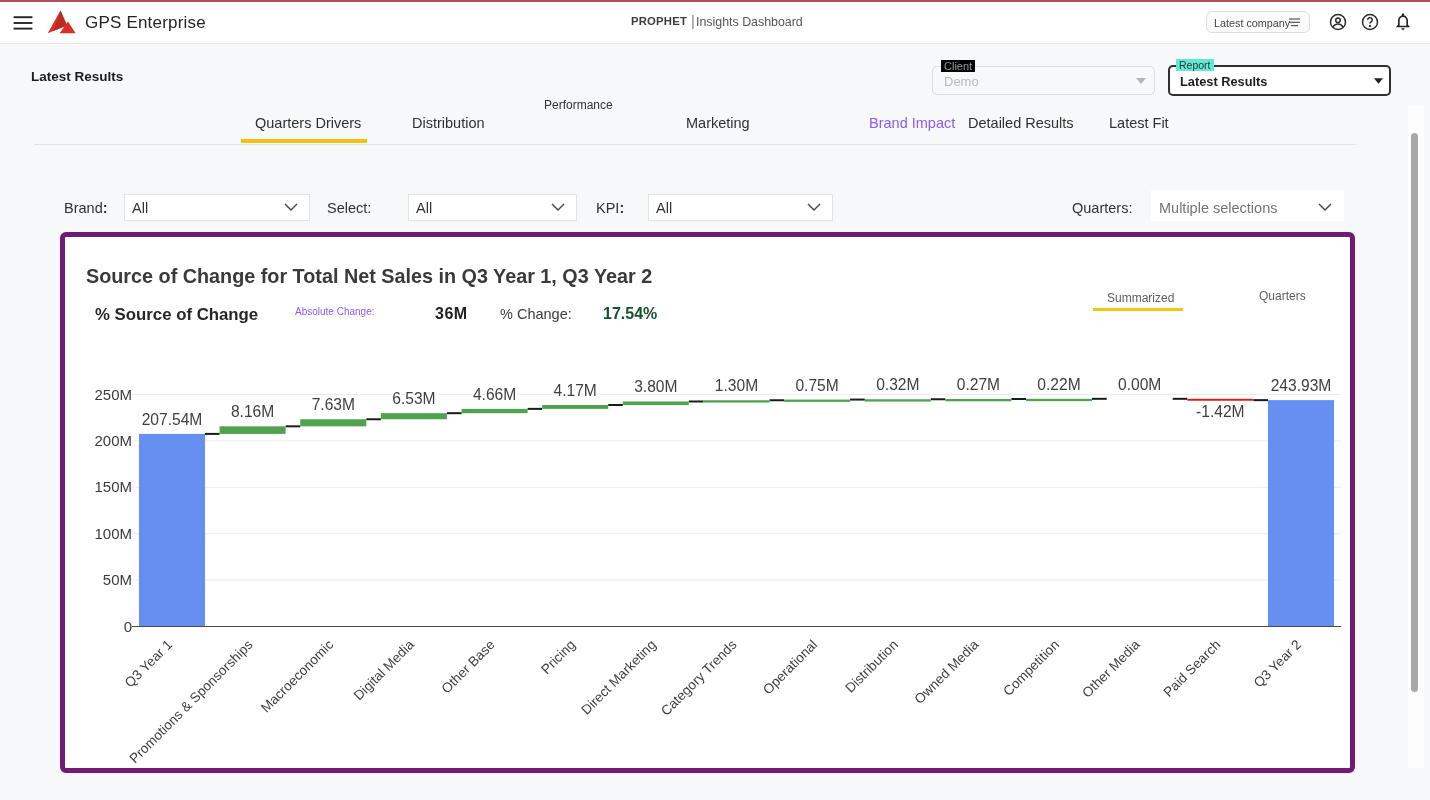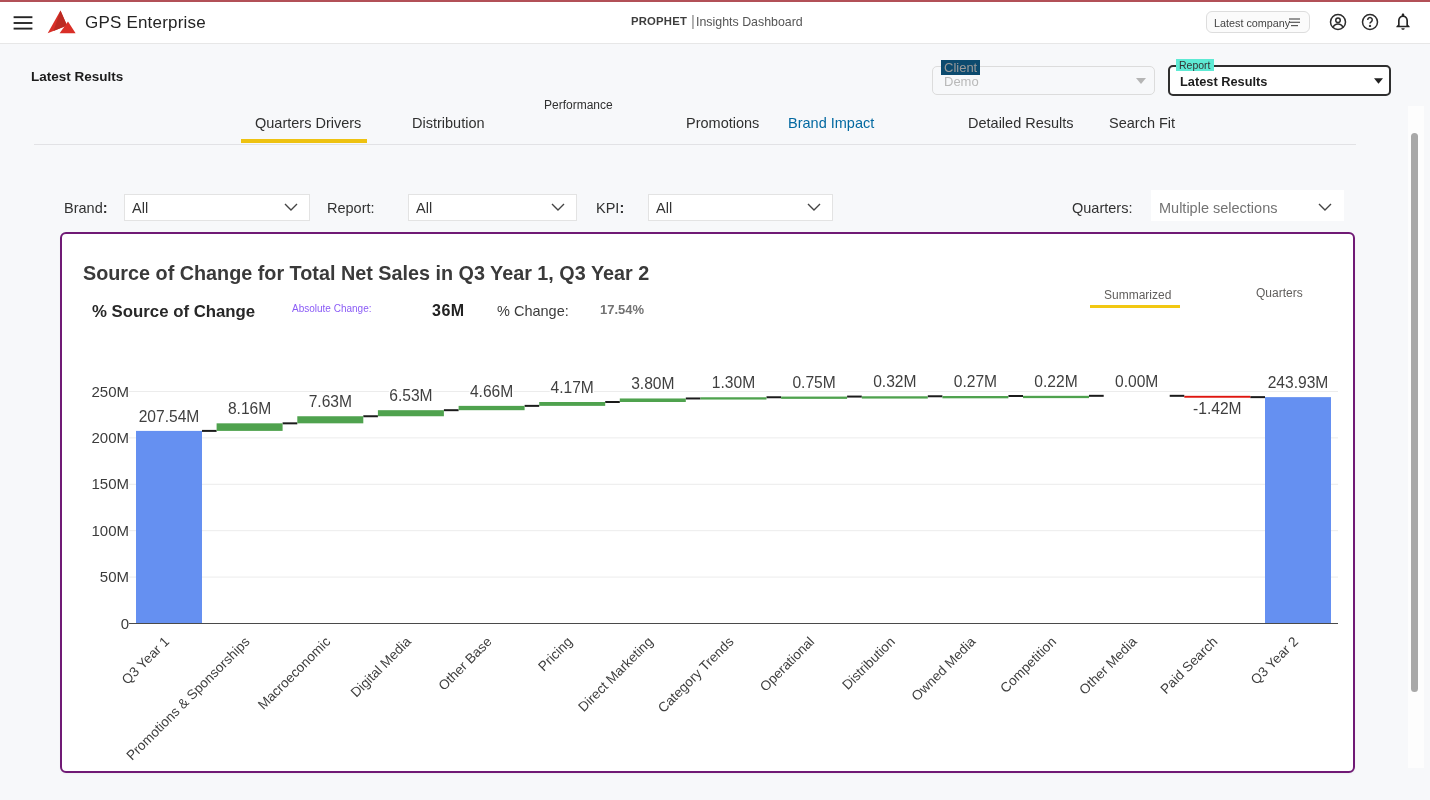--- a/index.html
+++ b/index.html
@@ -53,75 +53,75 @@
     <circle cx="12" cy="17.2" r="0.6" fill="#2c2c2c"></circle>
 </svg>
 
 <svg class="abs" style="left:1393px;top:11px" width="20" height="21" viewBox="0 0 24 24" fill="#252525">
  <path d="M12 22c1.1 0 2-.9 2-2h-4c0 1.1.9 2 2 2zm6-6v-5c0-3.07-1.64-5.64-4.5-6.32V4c0-.83-.67-1.5-1.5-1.5s-1.5.67-1.5 1.5v.68C7.63 5.36 6 7.92 6 11v5l-2 2v1h16v-1l-2-2zm-2 1H8v-6c0-2.48 1.51-4.5 4-4.5s4 2.02 4 4.5v6z"></path>
 </svg>
 
 <div class="abs" style="left:31px;top:69px;font-size:13.5px;font-weight:bold;color:#1c1c1c">Latest Results</div>
 
 <div class="abs" style="left:932px;top:66px;width:223px;height:29px;border:1px solid #dcdcdc;border-radius:5px"></div>
-<div class="abs" style="left:941px;top:60px;font-size:13px;color:#9a9a9a;background:#0c4a6e;padding:0 3px">Client</div>
+<div class="abs" style="left:941px;top:60px;font-size:11px;color:#9a9a9a;background:#000000;padding:0 3px">Client</div>
 <div class="abs" style="left:944px;top:74px;font-size:13px;color:#b9b9b9">Demo</div>
 <svg class="abs" style="left:1136px;top:78px" width="10" height="6" viewBox="0 0 10 6">
     <polygon points="0,0 10,0 5,6" fill="#b5b5b5"></polygon>
   </svg>
 
 <div class="abs" style="left:1168px;top:65px;width:223px;height:31px;border:2px solid #2f2f2f;border-radius:5px;background:#fff"></div>
 <div class="abs" style="left:1176px;top:59px;font-size:10.5px;color:#333;background:#5eead4;padding:0 3px">Report</div>
 <div class="abs" style="left:1180px;top:74px;font-size:12.8px;font-weight:bold;color:#1d1d1d">Latest Results</div>
 <svg class="abs" style="left:1374px;top:78px" width="9" height="6" viewBox="0 0 10 6">
     <polygon points="0,0 10,0 5,6" fill="#222"></polygon>
   </svg>
 
 <div class="abs" style="left:255px;top:115px;font-size:14.5px;color:#303030">Quarters Drivers</div>
 <div class="abs" style="left:412px;top:115px;font-size:14.5px;color:#303030">Distribution</div>
 <div class="abs" style="left:544px;top:98px;font-size:12px;color:#303030">Performance</div>
-<div class="abs" style="left:686px;top:115px;font-size:14.5px;color:#303030">Promotions</div>
-<div class="abs" style="left:788px;top:115px;font-size:14.5px;color:#0369a1">Brand Impact</div>
+<div class="abs" style="left:686px;top:115px;font-size:14.5px;color:#303030">Marketing</div>
+<div class="abs" style="left:869px;top:115px;font-size:14.5px;color:#8b5cf6">Brand Impact</div>
 <div class="abs" style="left:968px;top:115px;font-size:14.5px;color:#303030">Detailed Results</div>
-<div class="abs" style="left:1109px;top:115px;font-size:14.5px;color:#303030">Search Fit</div>
+<div class="abs" style="left:1109px;top:115px;font-size:14.5px;color:#303030">Latest Fit</div>
 <div class="abs" style="left:241px;top:139px;width:126px;height:4px;background:#eec211"></div>
 <div class="abs" style="left:34px;top:144px;width:1322px;height:1px;background:#e2e2e5"></div>
 
 <div class="abs" style="left:64px;top:200px;font-size:14.5px;color:#323232">Brand<b>:</b></div>
 <div class="abs" style="left:124px;top:194px;width:186px;height:27px;background:#fff;border:1px solid #e3e3e3"></div>
 <div class="abs" style="left:132px;top:200px;font-size:14.5px;color:#333">All</div>
 <svg class="abs" style="left:284px;top:203px" width="14" height="8" viewBox="0 0 14 8">
     <path d="M1 1 L7 7 L13 1" fill="none" stroke="#444" stroke-width="1.4"></path>
   </svg>
-<div class="abs" style="left:327px;top:200px;font-size:14.5px;color:#323232">Report:</div>
+<div class="abs" style="left:327px;top:200px;font-size:14.5px;color:#323232">Select:</div>
 <div class="abs" style="left:408px;top:194px;width:169px;height:27px;background:#fff;border:1px solid #e3e3e3"></div>
 <div class="abs" style="left:416px;top:200px;font-size:14.5px;color:#333">All</div>
 <svg class="abs" style="left:551px;top:203px" width="14" height="8" viewBox="0 0 14 8">
     <path d="M1 1 L7 7 L13 1" fill="none" stroke="#444" stroke-width="1.4"></path>
   </svg>
 <div class="abs" style="left:596px;top:200px;font-size:14.5px;color:#323232">KPI<b>:</b></div>
 <div class="abs" style="left:648px;top:194px;width:185px;height:27px;background:#fff;border:1px solid #e3e3e3"></div>
 <div class="abs" style="left:656px;top:200px;font-size:14.5px;color:#333">All</div>
 <svg class="abs" style="left:807px;top:203px" width="14" height="8" viewBox="0 0 14 8">
     <path d="M1 1 L7 7 L13 1" fill="none" stroke="#444" stroke-width="1.4"></path>
   </svg>
 <div class="abs" style="left:1072px;top:200px;font-size:14.5px;color:#323232">Quarters:</div>
 <div class="abs" style="left:1151px;top:190px;width:193px;height:31px;background:#fff"></div>
 <div class="abs" style="left:1159px;top:200px;font-size:14.5px;color:#737373">Multiple selections</div>
 <svg class="abs" style="left:1318px;top:203px" width="14" height="8" viewBox="0 0 14 8">
     <path d="M1 1 L7 7 L13 1" fill="none" stroke="#444" stroke-width="1.4"></path>
   </svg>
 
-<div class="abs" style="left:60px;top:232px;width:1295px;height:541px;background:#fff;border:2px solid #701a75;border-radius:6px;box-shadow:0 1px 2px rgba(0,0,0,.04);overflow:hidden">
+<div class="abs" style="left:60px;top:232px;width:1295px;height:541px;background:#fff;border:5px solid #701a75;border-radius:6px;box-shadow:0 1px 2px rgba(0,0,0,.04);overflow:hidden">
   <div class="abs" style="left:21px;top:28px;font-size:19.8px;font-weight:bold;color:#3a3a3a">Source of Change for Total Net Sales in Q3 Year 1, Q3 Year 2</div>
   <div class="abs" style="left:30px;top:68px;font-size:16.8px;font-weight:bold;color:#272727">% Source of Change</div>
   <div class="abs" style="left:230px;top:69px;font-size:10px;color:#8b5cf6">Absolute Change:</div>
   <div class="abs" style="left:370px;top:68px;font-size:16px;font-weight:bold;color:#222;letter-spacing:0.5px">36M</div>
   <div class="abs" style="left:435px;top:69px;font-size:14.5px;color:#3c3c3c">% Change:</div>
-  <div class="abs" style="left:538px;top:68px;font-size:13px;font-weight:bold;color:#737373">17.54%</div>
+  <div class="abs" style="left:538px;top:68px;font-size:16px;font-weight:bold;color:#14532d">17.54%</div>
   <div class="abs" style="left:1042px;top:54px;font-size:12px;color:#605e5c">Summarized</div>
   <div class="abs" style="left:1028px;top:71px;width:90px;height:2.5px;background:#f2c811"></div>
   <div class="abs" style="left:1194px;top:52px;font-size:12px;color:#605e5c">Quarters</div>
   <svg width="1295" height="541" viewBox="0 0 1295 541" style="position:absolute;left:0;top:0;font-family:'Liberation Sans',sans-serif">
 <line x1="67" x2="1276" y1="343.1" y2="343.1" stroke="#ececec" stroke-width="1"></line>
 <line x1="67" x2="1276" y1="296.7" y2="296.7" stroke="#ececec" stroke-width="1"></line>
 <line x1="67" x2="1276" y1="250.3" y2="250.3" stroke="#ececec" stroke-width="1"></line>
 <line x1="67" x2="1276" y1="203.9" y2="203.9" stroke="#ececec" stroke-width="1"></line>
 <line x1="67" x2="1276" y1="157.5" y2="157.5" stroke="#ececec" stroke-width="1"></line>
 <text x="67" y="394.5" text-anchor="end" font-size="15" fill="#3c3c3c">0</text>

